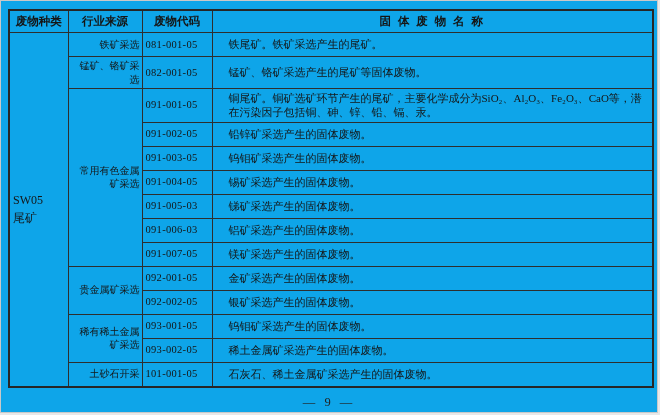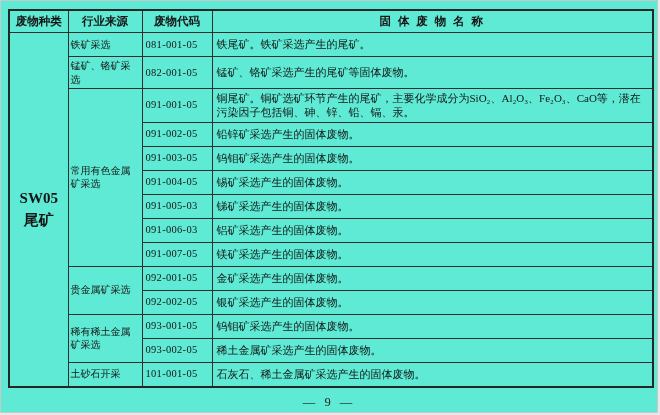--- a/index.html
+++ b/index.html
@@ -5,21 +5,21 @@
   html,body{margin:0;padding:0;}
   body{
     width:660px;height:415px;
     background:#e8e8e8;
     font-family:"Liberation Serif","DejaVu Serif",serif;
     color:#151515;
   }
   .page{
     width:658px;height:413px;
     box-sizing:border-box;
-    background:#5eead4;
+    background:#0ea5e9;
     border:1px solid #c9c9c9;
     position:relative;
     overflow:hidden;
   }
   table.waste-table{
     border-collapse:collapse;
     table-layout:fixed;
     width:644px;
     margin:8px 0 0 7px;
     border:2px solid #262626;
@@ -33,46 +33,44 @@
   }
   .waste-table thead th{
     font-weight:bold;
     text-align:center;
     height:17px;
     font-size:11.5px;
     padding:2px 1px;
   }
   th.name-header{letter-spacing:2px;margin-left:44px;}
   td.cat-cell{
-    text-align:center;
     vertical-align:middle;
-    font-size:15px;
+    font-size:12px;
     line-height:1.5;
-    font-weight:bold;
   }
   td.src-cell{
-    text-align:left;
+    text-align:right;
     vertical-align:middle;
     font-size:10px;
     line-height:1.35;
     padding:2px 2px;
   }
   td.code-cell{
     text-align:left;
     vertical-align:middle;
     font-size:10.5px;
     letter-spacing:0.3px;
     white-space:nowrap;
   }
   td.name-cell{
     text-align:left;
     vertical-align:middle;
     font-size:11px;
     height:19px;
-    padding-left:4px;
+    padding-left:16px;
   }
   .footer{
     position:absolute;
     left:0;right:0;
     bottom:2px;
     text-align:center;
     font-size:12.5px;
     letter-spacing:3px;
     color:#222;
   }

